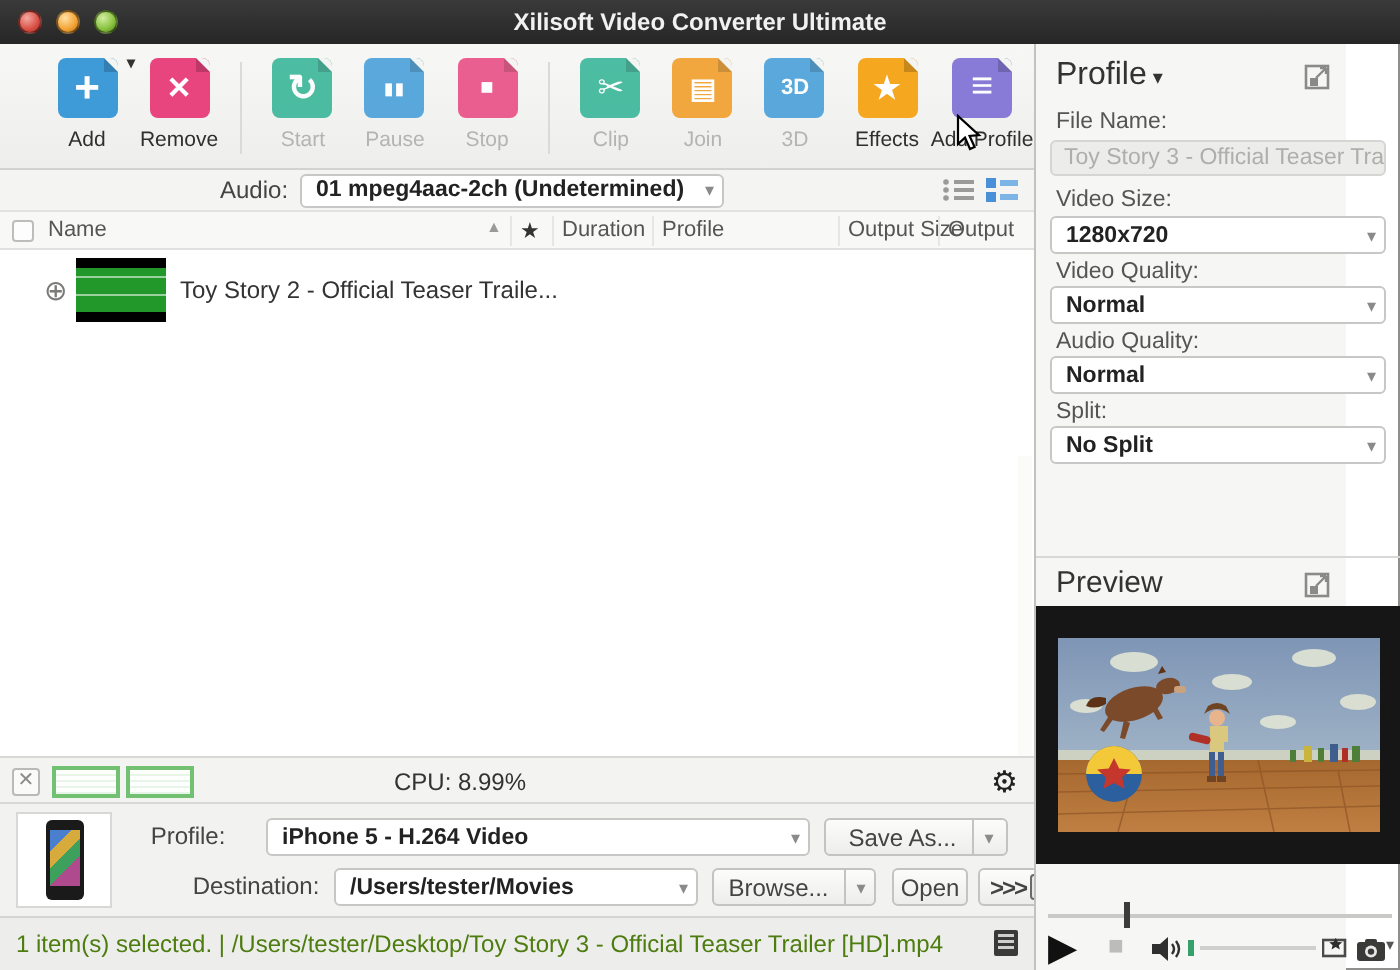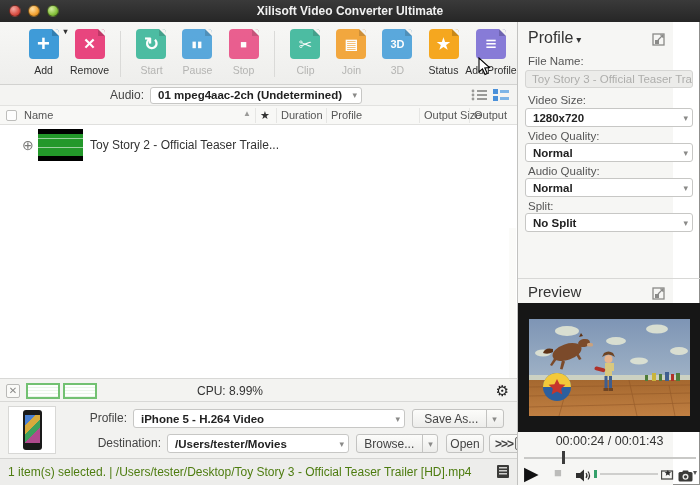--- a/index.html
+++ b/index.html
@@ -115,21 +115,21 @@
   .gear { position:absolute; right:8px; top:3px; font-size:15px; color:#222; }
 
   
   .outpanel { position:absolute; left:0; top:380px; width:517px; height:56px; background:#f2f2f0; }
   .phonebox { position:absolute; left:8px; top:4px; width:48px; height:48px; background:#fff;
               border:1px solid #d8d8d6; display:flex; align-items:center; justify-content:center; }
   .phone { width:19px; height:40px; background:#1a1a1a; border-radius:3px; position:relative; }
   .phone::before { content:""; position:absolute; left:2px; top:5px; right:2px; bottom:7px;
               background:linear-gradient(135deg,#4a7fd0 0 25%,#d7aa3c 25% 45%,#3da05c 45% 65%,#b04a8e 65% 100%); }
   .op-row { position:absolute; left:0; width:517px; height:20px; }
-  .op-row .lbl { position:absolute; font-size:12px; color:#444; text-align:right; width:66px; left:61px; top:3px; }
+  .op-row .lbl { position:absolute; font-size:12px; color:#444; text-align:center; width:66px; left:61px; top:3px; }
   .op-sel-profile { position:absolute; left:133px; top:1px; width:272px; height:19px; }
   .op-sel-dest    { position:absolute; left:133px; top:1px; width:182px; height:19px; }
   .btn { position:absolute; top:1px; height:19px; background:linear-gradient(#fcfcfa,#ededeb);
          border:1px solid #c3c3c1; border-radius:3px; font-size:12px; color:#444;
          display:flex; align-items:center; justify-content:center; cursor:default; }
   .btn .arrowpart { border-left:1px solid #c3c3c1; height:100%; display:flex; align-items:center;
                     padding:0 5px; margin-left:8px; color:#8a8a88; font-size:9px; }
   .btn-saveas { left:412px; width:92px; padding-left:10px; }
   .btn-browse { left:322px; width:82px; padding-left:8px; }
   .btn-open { left:412px; width:38px; }
@@ -245,21 +245,21 @@
       <div class="tb-item disabled">
         <div class="tb-icon c-threed">
             <span class="g-threed">3D</span>
           </div>
         <div class="tb-label">3D</div>
       </div>
       <div class="tb-item">
         <div class="tb-icon c-effects">
             <span class="g-effects">★</span>
           </div>
-        <div class="tb-label">Status</div>
+        <div class="tb-label">Effects</div>
       </div>
       <div class="tb-item">
         <div class="tb-icon c-addprofile">
             <span class="g-addprofile">≡</span>
           </div>
         <div class="tb-label">Add Profile</div>
       </div>
     </div>
 
     <div class="audiobar">
@@ -491,21 +491,20 @@
               <rect x="123" y="54" width="4" height="8" fill="#c9b43c"></rect>
               <rect x="130" y="55" width="3" height="7" fill="#4f7d3a"></rect>
               <rect x="136" y="53" width="4" height="9" fill="#3f5e8f"></rect>
               <rect x="142" y="55" width="3" height="7" fill="#b03028"></rect>
               <rect x="147" y="54" width="4" height="8" fill="#4f7d3a"></rect>
             </g>
           </svg>
         </div>
       </div>
 
-      <div class="pv-time">00:00:24 / 00:01:43</div>
 
       <div class="pv-slider">
         <div class="track"></div>
         <div class="handle"></div>
       </div>
 
       <div class="pv-controls">
         <span class="pc-play">▶</span>
         <span class="pc-stop">■</span>
         <span class="pc-vol">

